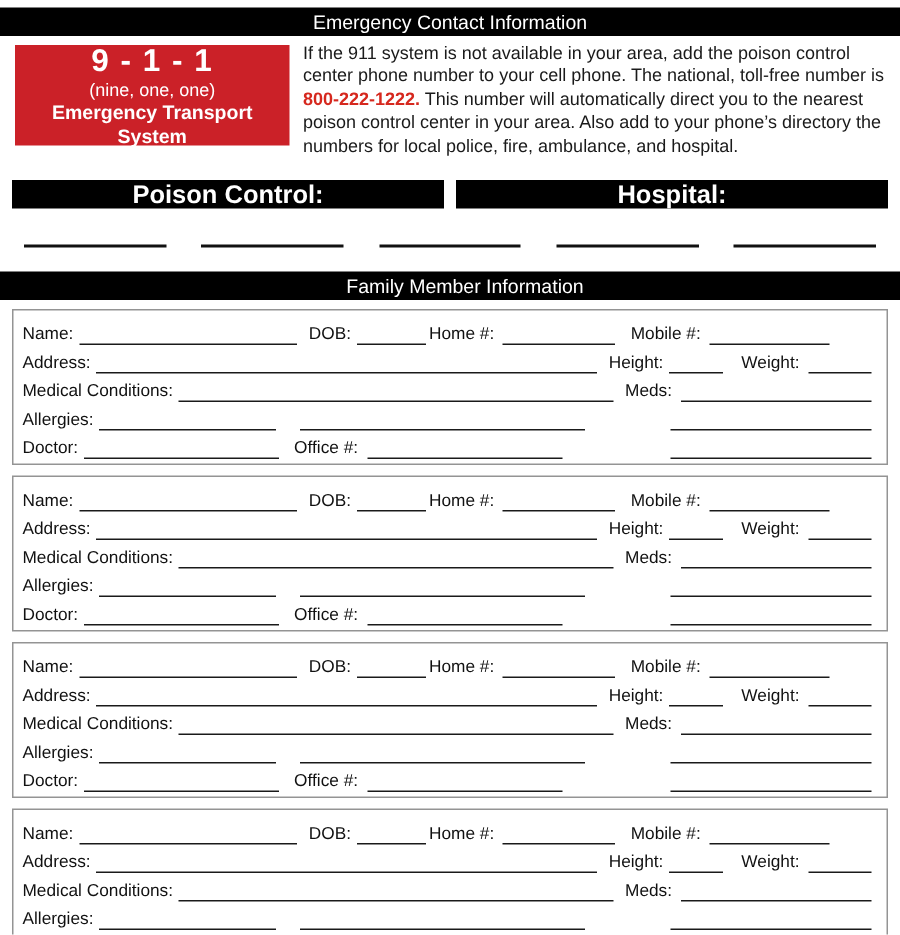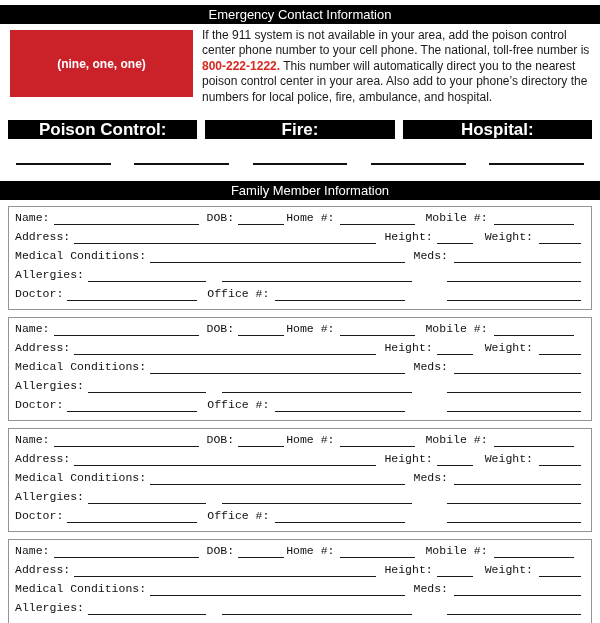--- a/index.html
+++ b/index.html
@@ -14,21 +14,21 @@
   }
   #top-bar{margin-top:5px;}
   
   .intro-section{display:flex;margin-top:6px;padding:0 8px 0 10px;}
   .red-box{
     width:183px;height:67px;background:#cb2128;color:#fff;flex:none;
     display:flex;flex-direction:column;align-items:center;justify-content:center;
     text-align:center;
   }
   .red-box .big-number{font-size:21px;font-weight:bold;line-height:24px;letter-spacing:1px;}
-  .red-box .phonetic{font-size:12px;font-weight:bold;line-height:14px;}
+  .red-box .phonetic{font-size:12px;font-weight:normal;line-height:14px;}
   .red-box .caption{font-size:13px;font-weight:bold;line-height:16px;}
   .intro-text{
     flex:1;margin-left:9px;font-size:12px;line-height:15.4px;color:#1a1a1a;
     margin-top:-2px;
   }
   .phone-red{color:#d6281e;font-weight:bold;}
   
   .contacts-row{display:flex;gap:8px;padding:0 8px;margin-top:15px;}
   .contact-box{
     flex:1;background:#000;color:#fff;height:19px;line-height:19px;
@@ -37,43 +37,44 @@
   .contact-lines-row{display:flex;gap:8px;padding:0 8px;margin-top:23px;}
   .contact-line-cell{flex:1;display:flex;justify-content:center;}
   .contact-line{width:86%;border-bottom:2px solid #111;height:1px;}
   #family-bar{margin-top:16px;padding-left:20px;}
   
   #family-blocks{margin-top:6px;}
   .member-block{
     margin:0 8px 7px 8px;border:1px solid #949494;background:#fff;
     height:104px;box-sizing:border-box;padding:4px 10px 0 6px;overflow:hidden;
   }
-  .m-row{display:flex;height:19px;font-family:Liberation Mono, monospace;}
+  .m-row{display:flex;align-items:flex-end;height:19px;}
   .m-row .lbl{font-size:11.5px;line-height:14px;white-space:nowrap;}
   .ln{border-bottom:1px solid #1a1a1a;height:13px;flex:none;}
   .ln.grow{flex:1;}
   .ml4{margin-left:4px;}.ml6{margin-left:6px;}.ml8{margin-left:8px;}
   .ml10{margin-left:10px;}.ml12{margin-left:12px;}.ml14{margin-left:2px;}
   .ml16{margin-left:16px;}.mlauto{margin-left:auto;}
 </style>
 </head>
 <body>
 
 <div class="black-bar" id="top-bar">Emergency Contact Information</div>
 
 <div class="intro-section">
   <div class="red-box">
+    <div class="big-number">9 - 1 - 1</div>
     <div class="phonetic">(nine, one, one)</div>
+    <div class="caption">Emergency Transport System</div>
   </div>
   <div class="intro-text"><span>If the 911 system is not available in your area, add the poison control center phone number to your cell phone. The national, toll-free number is </span><span class="phone-red">800-222-1222.</span><span> This number will automatically direct you to the nearest poison control center in your area. Also add to your phone’s directory the numbers for local police, fire, ambulance, and hospital.</span></div>
 </div>
 
 <div class="contacts-row">
   <div class="contact-box">Poison Control:</div>
-  <div class="contact-box">Fire:</div>
   <div class="contact-box">Hospital:</div>
 </div>
 
 <div class="contact-lines-row">
   <div class="contact-line-cell">
     <div class="contact-line"></div>
   </div>
   <div class="contact-line-cell">
     <div class="contact-line"></div>
   </div>

